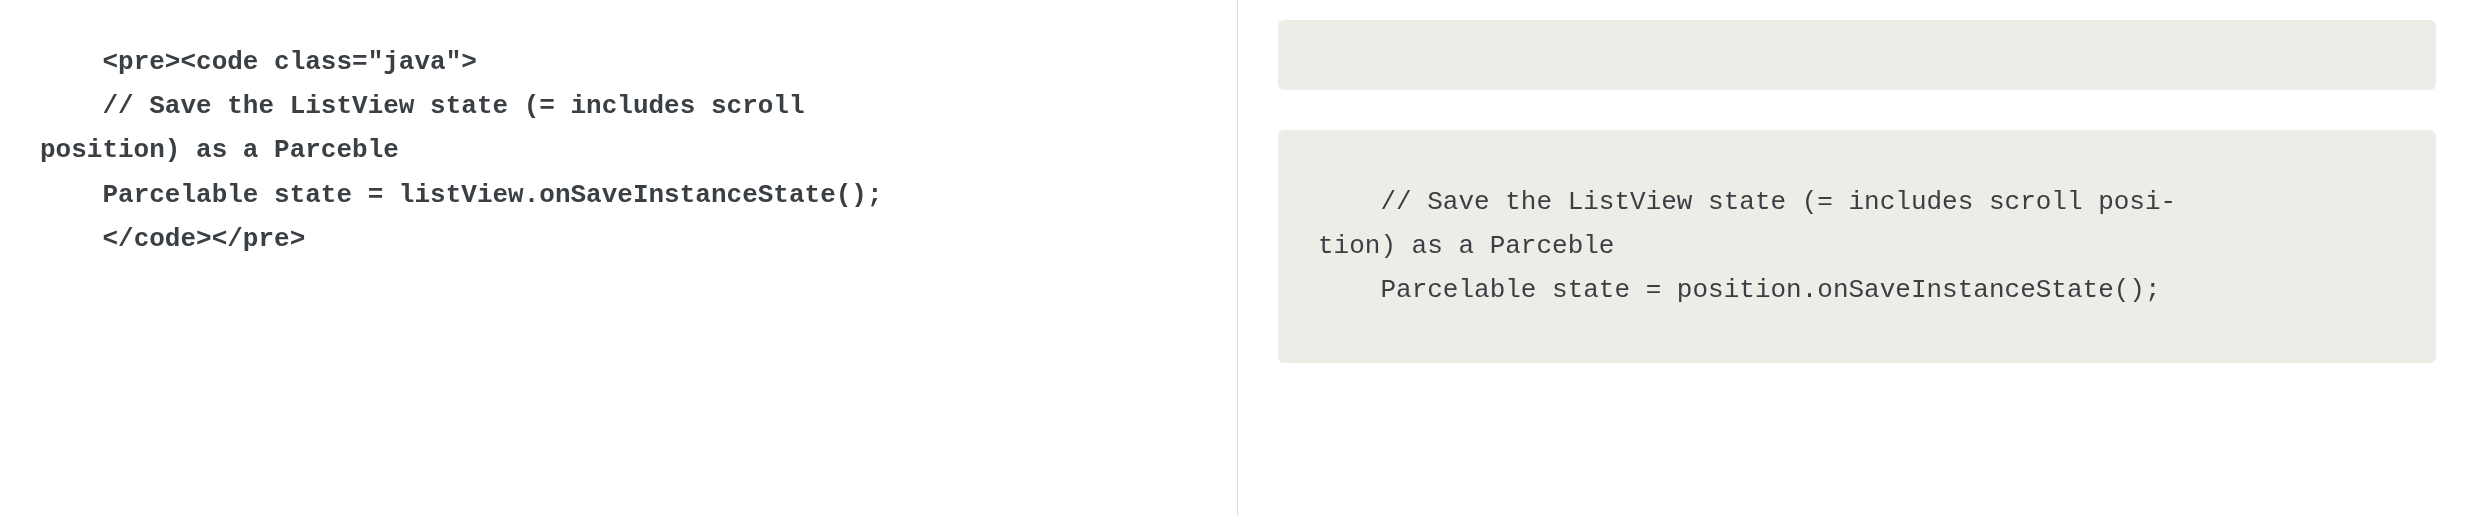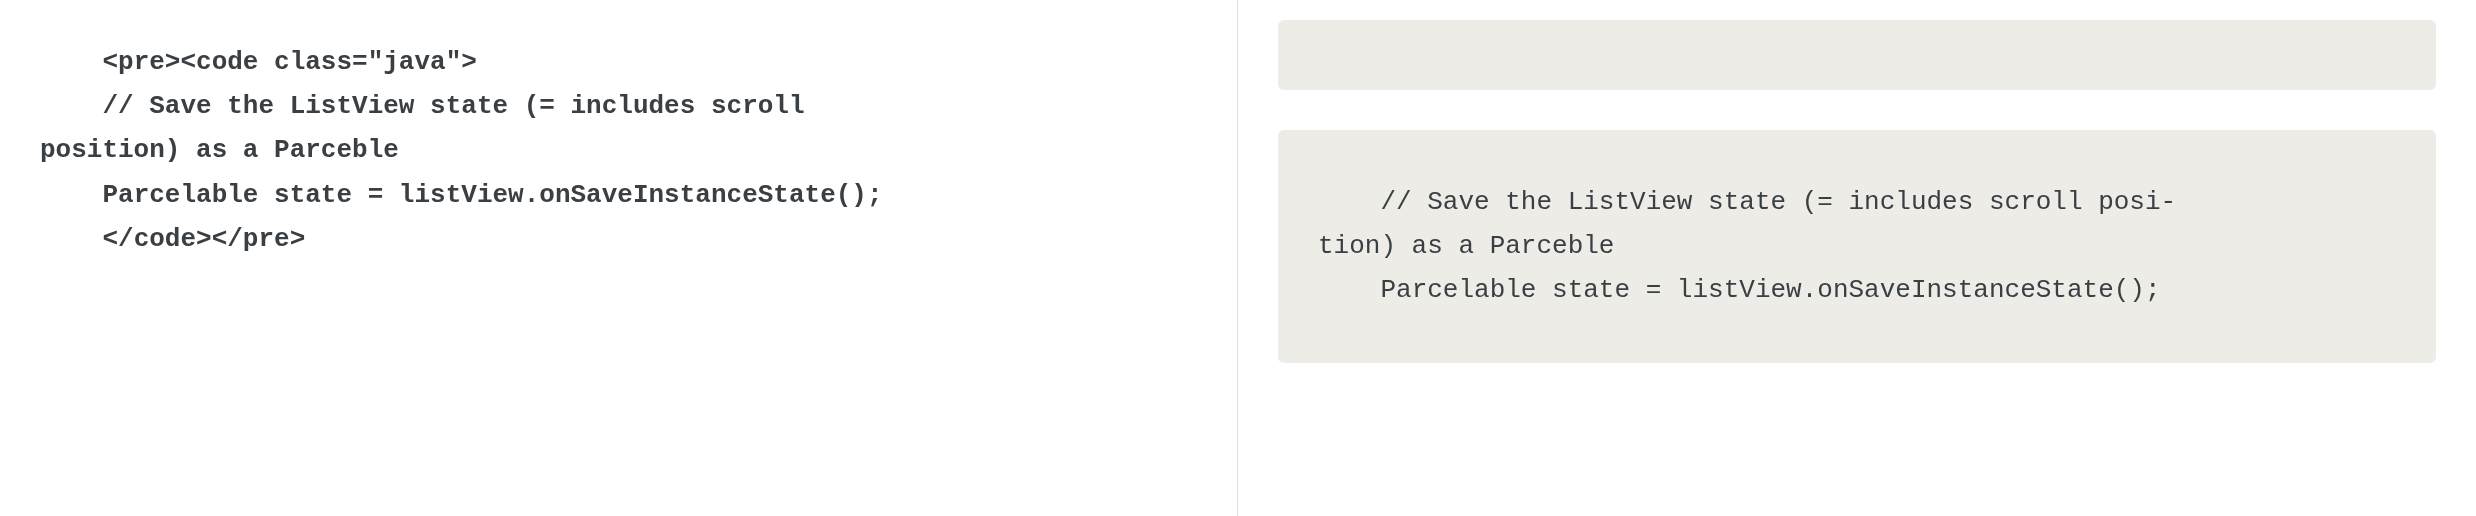--- a/index.html
+++ b/index.html
@@ -58,14 +58,14 @@
     // Save the ListView state (= includes scroll
 position) as a Parceble
     Parcelable state = listView.onSaveInstanceState();
     &lt;/code&gt;&lt;/pre&gt;</div>
 </div>
 
 <div class="right-panel">
   <div class="empty-block"></div>
   <div class="code-block">    // Save the ListView state (= includes scroll posi-
 tion) as a Parceble
-    Parcelable state = listView.onSaveInstanceState();</div>
+    Parcelable state = position.onSaveInstanceState();</div>
 </div>
 
 </body></html>

